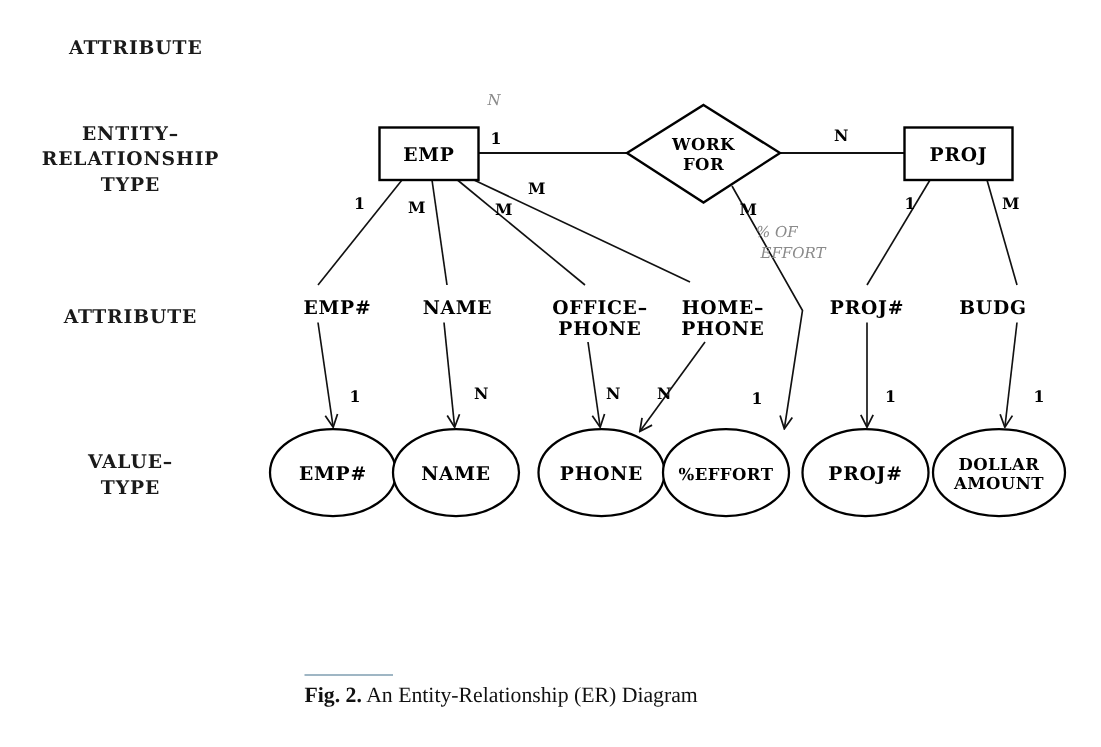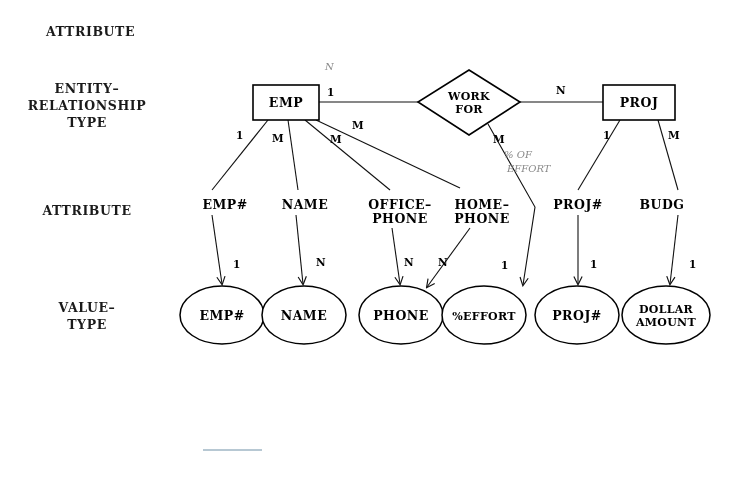--- a/index.html
+++ b/index.html
@@ -243,14 +243,18 @@
     <text class="card-text" x="590" y="268">1</text>
     <text class="card-text" x="689" y="268">1</text>
 
     <text class="hand-text" x="325" y="70">N</text>
     <text class="hand-text" x="504" y="158">% OF</text>
     <text class="hand-text" x="507" y="172">EFFORT</text>
 
     <line class="caption-rule" x1="203" y1="450" x2="262" y2="450"></line>
   </svg>
 
+  <div id="caption">
+    <span class="fig-num">Fig. 2.</span>
+    <span class="fig-title">An Entity-Relationship (ER) Diagram</span>
+  </div>
 
 </div>
 
 </body></html>

